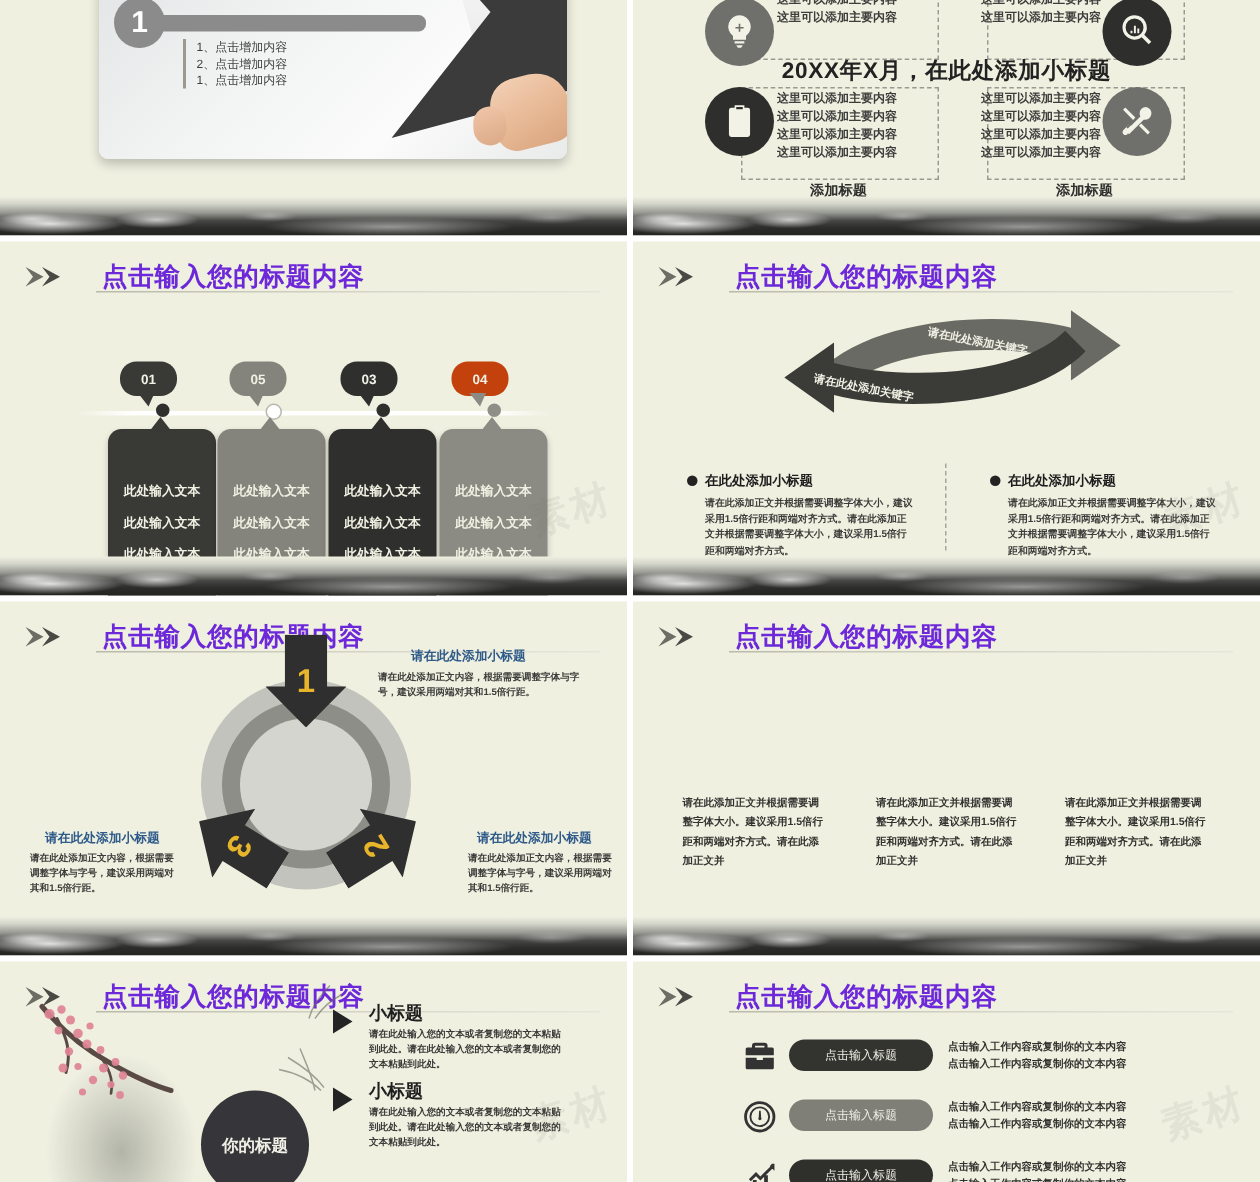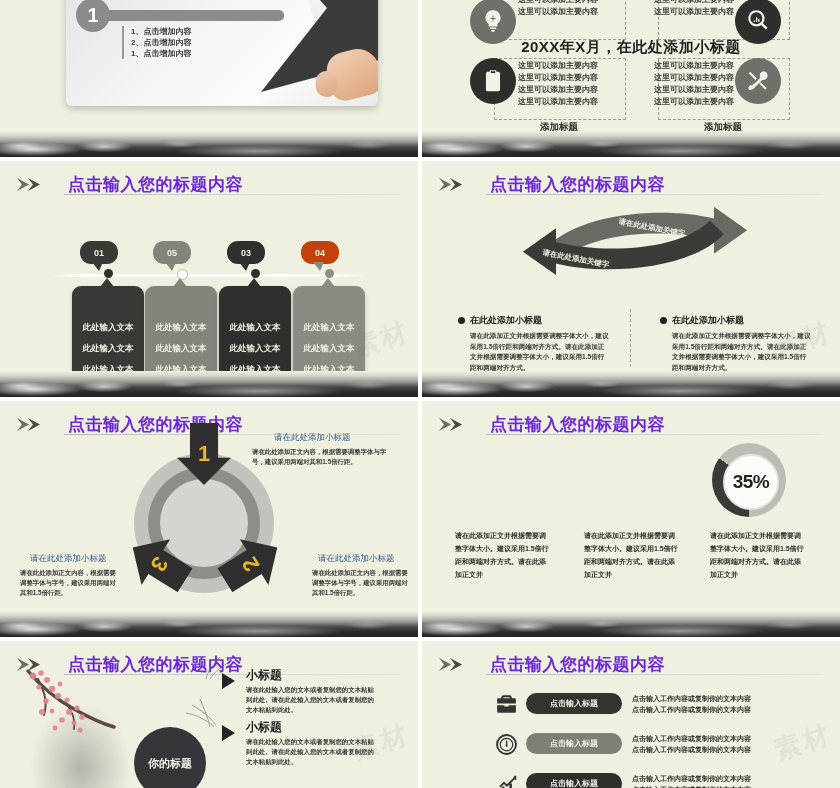--- a/index.html
+++ b/index.html
@@ -96,21 +96,21 @@
   }
   .s1-bar{
     position:absolute;left:38px;top:44px;width:180px;height:11px;border-radius:5px;
     background:#8b8b8b;
   }
   .s1-title{
     position:absolute;left:48px;top:6px;font-size:24px;color:#3d3d3d;letter-spacing:2px;
     font-family:"Liberation Serif","DejaVu Serif",serif;
   }
   .s1-list{position:absolute;left:56px;top:60px;border-left:2px solid #9a9a8e;padding-left:7px;}
-  .s1-list div{font-size:8px;font-weight:bold;color:#3d3d3d;line-height:11px;white-space:nowrap;}
+  .s1-list div{font-size:8px;font-weight:normal;color:#3d3d3d;line-height:11px;white-space:nowrap;}
 
   
   .s2-ico{
     position:absolute;width:46px;height:46px;border-radius:50%;
     display:flex;align-items:center;justify-content:center;color:#f1f1e4;
   }
   .s2-ico svg{width:26px;height:26px;fill:#f2f2e6;}
   .s2-txt{position:absolute;font-size:8px;color:#3d3d3b;line-height:11.5px;font-weight:bold;white-space:nowrap;}
   .s2-box{position:absolute;border:1px dashed #9a9a90;}
   .s2-cap{position:absolute;font-size:9.5px;font-weight:bold;color:#2f2f2e;text-align:center;white-space:nowrap;}
@@ -146,21 +146,21 @@
   
   .tri-wrap{position:absolute;left:120px;top:24px;width:186px;height:190px;}
   .ring{position:absolute;border-radius:50%;}
   .tri-core{position:absolute;left:48px;top:62px;width:72px;height:72px;border-radius:50%;
     background:#edf3f7;display:flex;flex-direction:column;align-items:center;justify-content:center;gap:4px;}
   .tri-core span{font-size:9px;color:#2e2e2e;font-weight:bold;}
   .arw{position:absolute;width:54px;height:62px;background:#2f2f2f;
     display:flex;align-items:center;justify-content:center;
     clip-path:polygon(24% 0%,76% 0%,76% 56%,100% 56%,50% 100%,0% 56%,24% 56%);}
   .arw b{color:#e8b52a;font-size:22px;font-weight:bold;}
-  .s5-h{position:absolute;font-size:8.5px;font-weight:normal;color:#2f5b8a;white-space:nowrap;}
+  .s5-h{position:absolute;font-size:8.5px;font-weight:bold;color:#2f5b8a;white-space:nowrap;}
   .s5-p{position:absolute;font-size:6.4px;line-height:10px;color:#3c3c3a;font-weight:bold;}
 
   
   .donut{position:absolute;width:74px;height:74px;border-radius:50%;}
   .donut .hole{position:absolute;left:11px;top:11px;width:52px;height:52px;border-radius:50%;
     background:#fcfcf6;border:2px solid #e4e4da;
     display:flex;align-items:center;justify-content:center;
     box-shadow:inset 0 0 0 2px #fff;}
   .donut .hole b{font-size:19px;color:#222;font-weight:bold;letter-spacing:-.5px;}
   .s6-p{position:absolute;font-size:7px;line-height:13px;color:#32322f;font-weight:bold;width:96px;}
@@ -180,21 +180,21 @@
   .s7-tri{position:absolute;width:0;height:0;border-left:13px solid #242424;
     border-top:8px solid transparent;border-bottom:8px solid transparent;}
   .s7-h{position:absolute;font-size:12px;font-weight:bold;color:#1f1f1f;}
   .s7-p{position:absolute;font-size:6.4px;line-height:10px;color:#3a3a38;font-weight:bold;width:128px;}
 
   
   .s8-ico{position:absolute;width:28px;height:28px;display:flex;align-items:center;justify-content:center;}
   .s8-ico svg{width:25px;height:25px;fill:#333;}
   .s8-pill{position:absolute;width:96px;height:21px;border-radius:11px;
     display:flex;align-items:center;justify-content:center;}
-  .s8-pill span{font-size:8px;font-weight:bold;color:#f1f1e6;white-space:nowrap;}
+  .s8-pill span{font-size:8px;font-weight:normal;color:#f1f1e6;white-space:nowrap;}
   .s8-p{position:absolute;font-size:7px;line-height:11px;color:#32322f;font-weight:bold;white-space:nowrap;}
 
   .wm{position:absolute;right:8px;bottom:40px;font-size:26px;color:rgba(120,120,110,.10);
     transform:rotate(-18deg);pointer-events:none;font-weight:bold;letter-spacing:3px;}
 </style>
 </head>
 <body>
 
 <div class="grid">
 
@@ -398,25 +398,20 @@
         <path d="M12 1 L24 7.5 L12 14 L17 7.5 Z" fill="#4a4a44"></path>
       </svg>
       <div class="stitle">点击输入您的标题内容</div>
       <div class="rule"></div>
     </div>
 
     <div class="s6-p" style="left:33px;top:128px;">请在此添加正文并根据需要调整字体大小。建议采用1.5倍行距和两端对齐方式。请在此添加正文并</div>
 
     <div class="s6-p" style="left:162px;top:128px;">请在此添加正文并根据需要调整字体大小。建议采用1.5倍行距和两端对齐方式。请在此添加正文并</div>
 
-    <div class="donut" id="donut-2" style="left: 290px; top: 42px; background: conic-gradient(from 180deg, rgb(58, 58, 55) 0deg, rgb(58, 58, 55) 126deg, rgb(189, 189, 182) 126deg, rgb(189, 189, 182) 360deg);">
-      <div class="hole">
-          <b>35%</b>
-        </div>
-    </div>
     <div class="s6-p" style="left:288px;top:128px;">请在此添加正文并根据需要调整字体大小。建议采用1.5倍行距和两端对齐方式。请在此添加正文并</div>
 
     <div class="inkband"></div>
   </div>
 
   <div class="slide">
     <div class="shead">
       <svg class="chev" viewBox="0 0 42 15">
         <path d="M1 1 L13 7.5 L1 14 L6 7.5 Z" fill="#6d6d66"></path>
         <path d="M12 1 L24 7.5 L12 14 L17 7.5 Z" fill="#4a4a44"></path>

